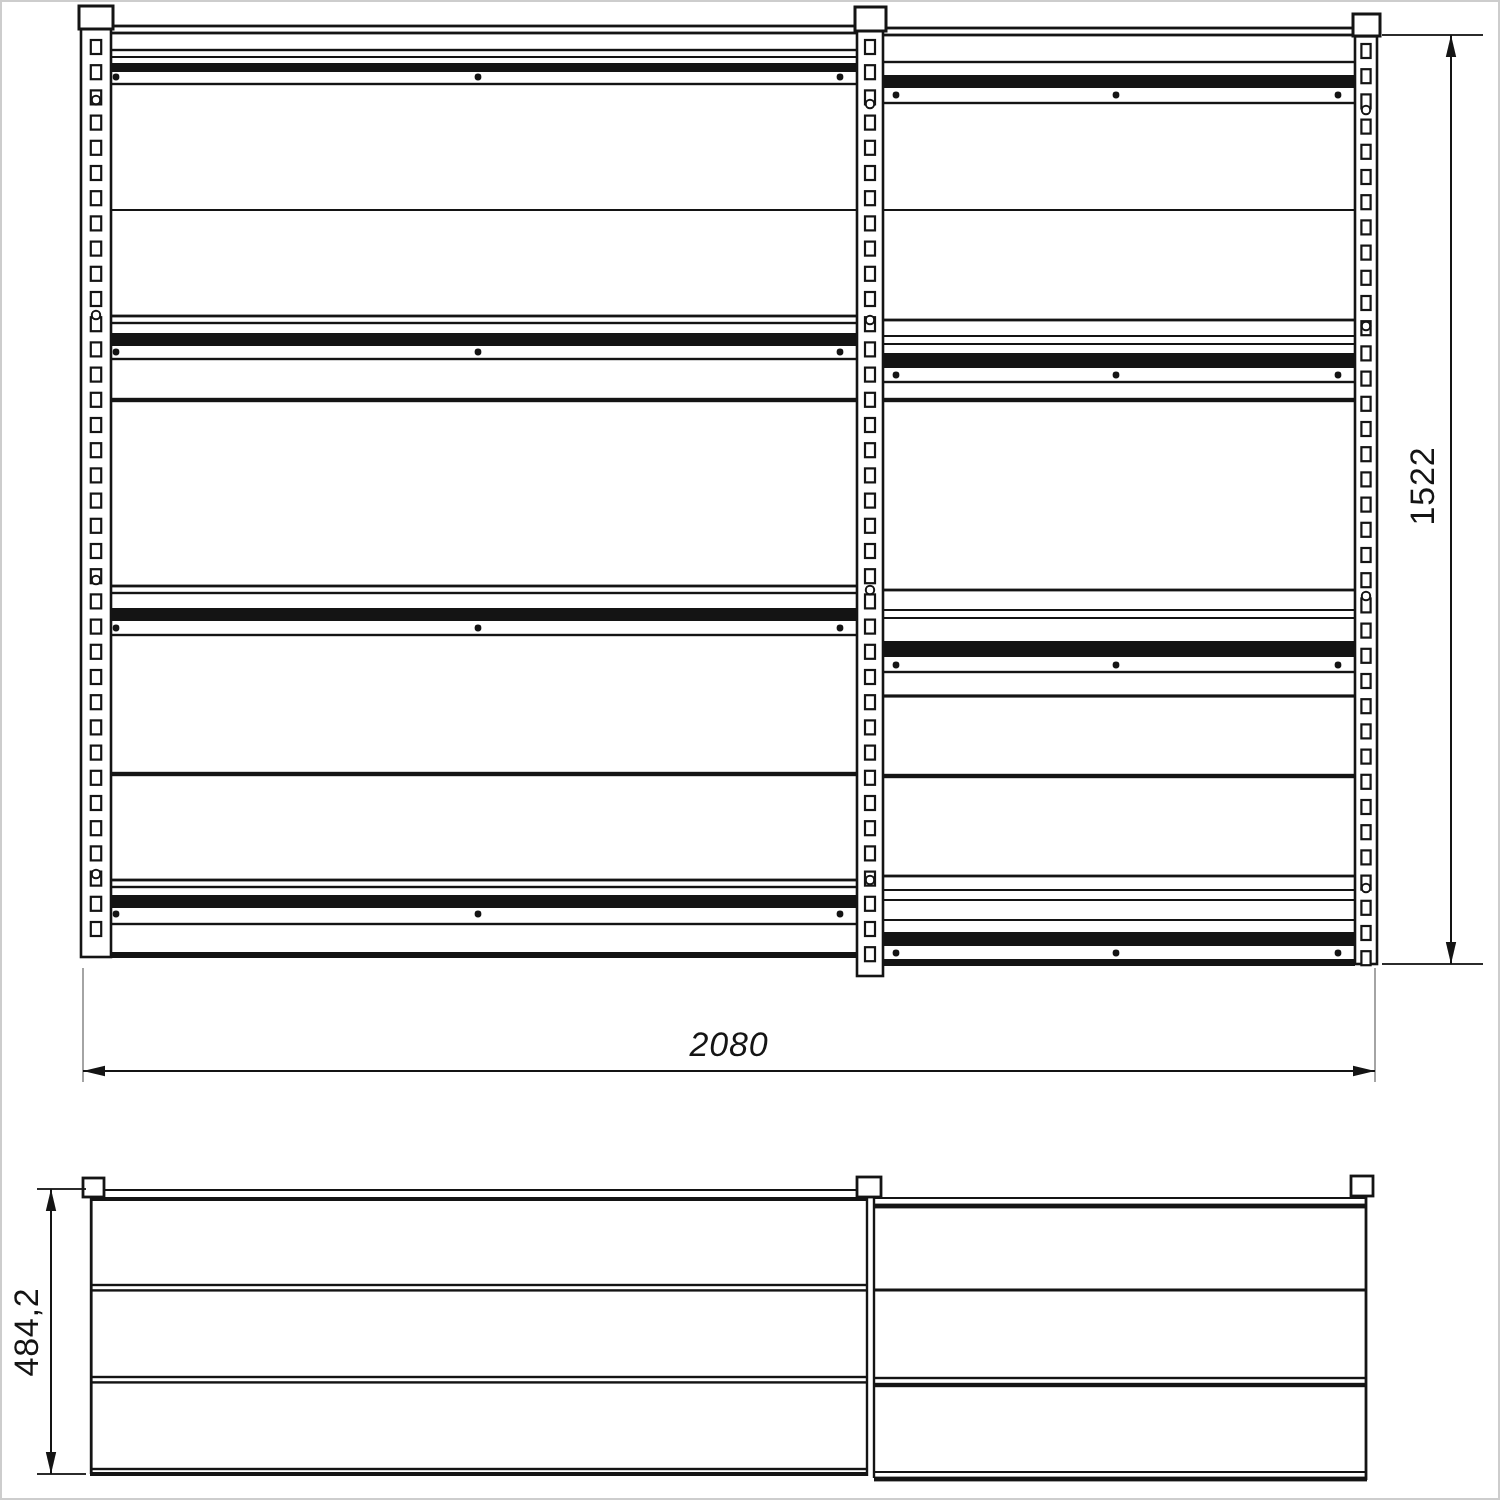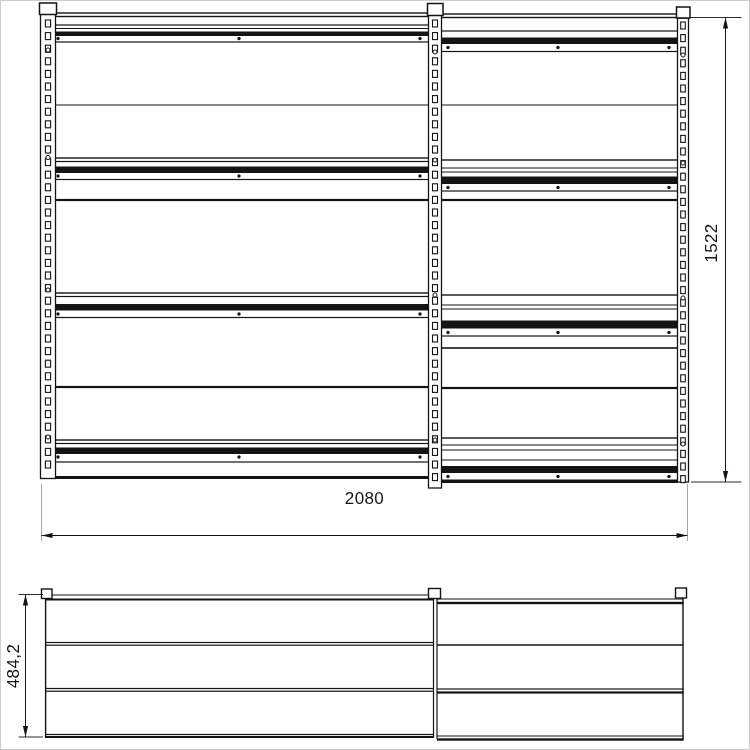--- a/index.html
+++ b/index.html
@@ -270,16 +270,16 @@
         <polygon points="687.5,535.5 676.5,532.9 676.5,538.1" fill="#141414"></polygon>
       </g>
       <g>
         <rect x="18.5" y="594.05" width="24.5" height="0.9" fill="#141414"></rect>
         <rect x="18.5" y="736.55" width="24.5" height="0.9" fill="#141414"></rect>
         <rect x="25" y="594.5" width="1" height="142.5" fill="#141414"></rect>
         <polygon points="25.5,594.5 22.9,605.5 28.1,605.5" fill="#141414"></polygon>
         <polygon points="25.5,737 22.9,726 28.1,726" fill="#141414"></polygon>
       </g>
     </svg>
-  <div class="dim-label" style="left: 324.5px; top: 488px;">2080</div>
+  <div class="dim-label" style="left: 324.5px; top: 512px; font-style: italic;">2080</div>
   <div class="dim-label rot" style="left: 671.5px; top: 231.5px;">1522</div>
   <div class="dim-label rot" style="left: -26px; top: 654.5px;">484,2</div>
 </div>
 
 </body></html>

